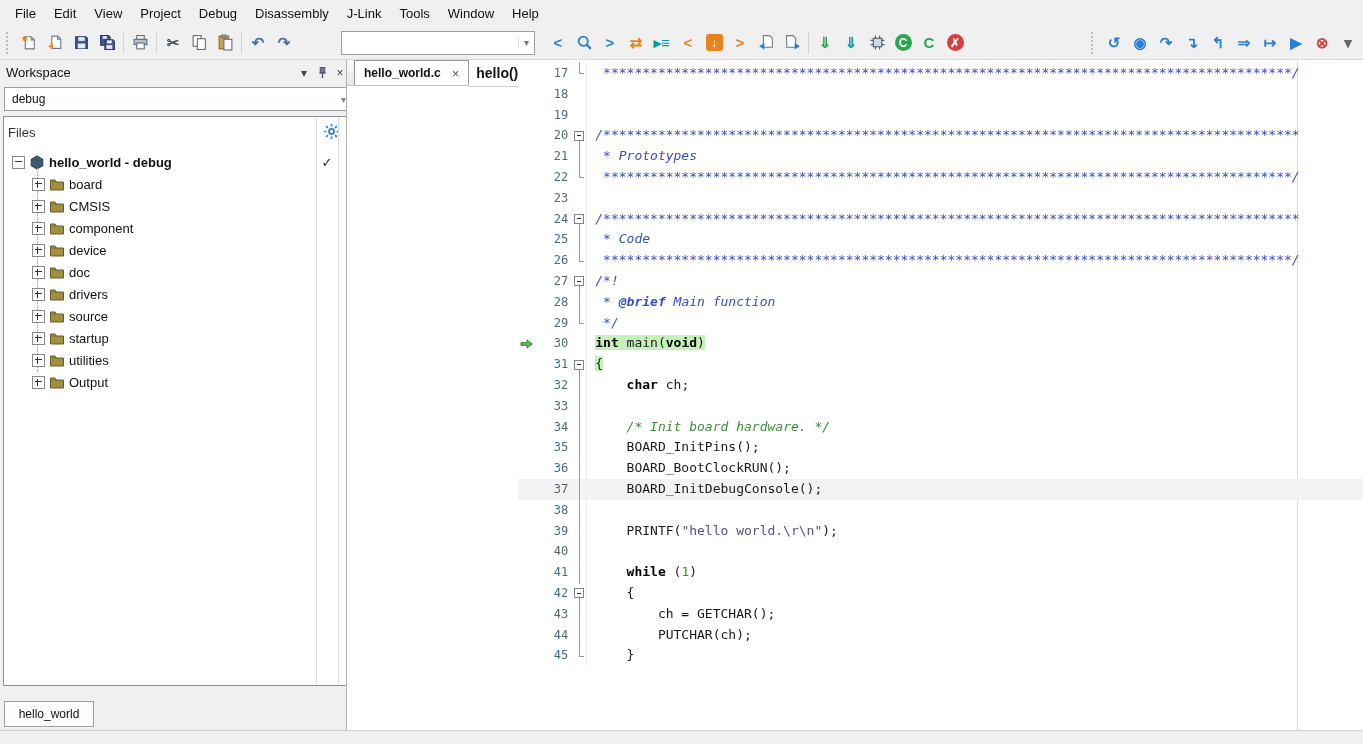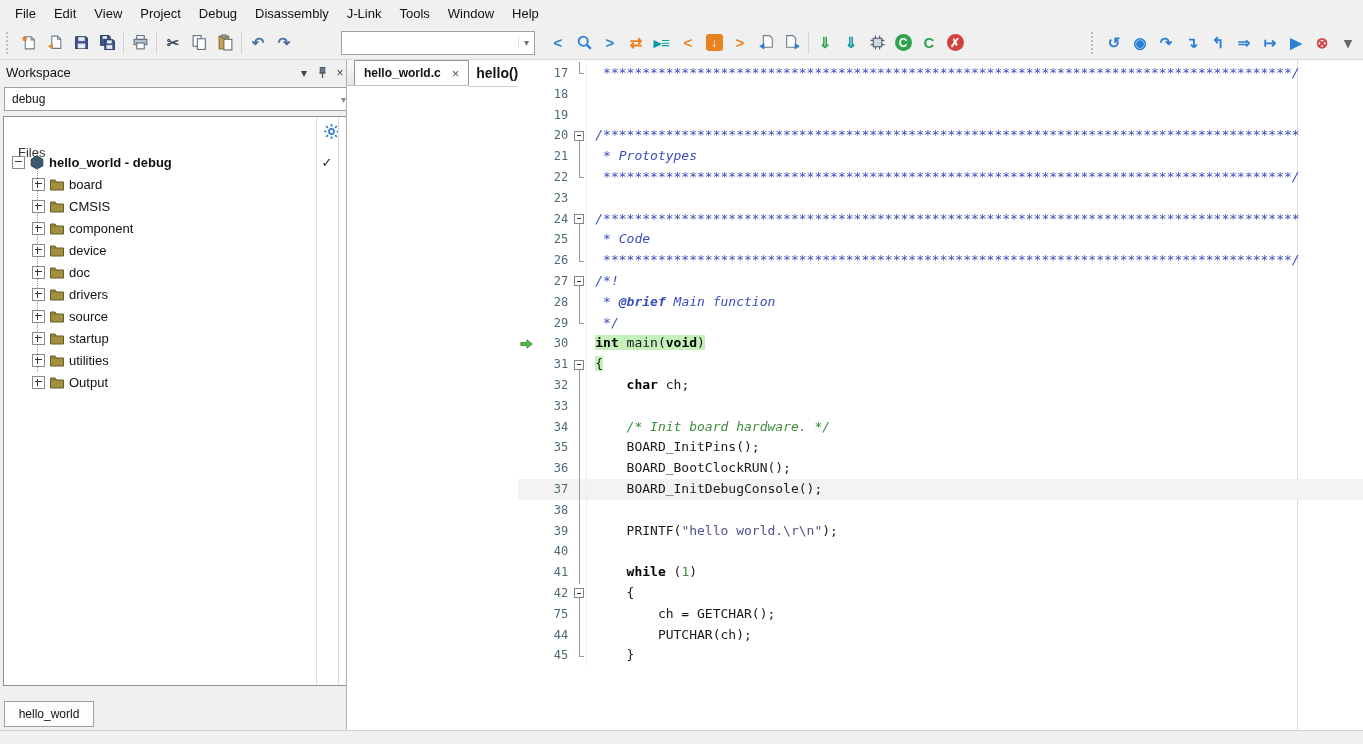--- a/index.html
+++ b/index.html
@@ -35,21 +35,21 @@
   .ws-title{flex:1;}
   .ws-hbtn{width:18px;height:18px;display:flex;align-items:center;justify-content:center;
            font-size:12px;color:#444;}
   .ws-hbtn svg{width:11px;height:13px;}
   .ws-combo{margin:2px 4px 4px 4px;height:22px;background:#fff;border:1px solid #9aa0a6;
             display:flex;align-items:center;font-size:12px;padding:0 4px 0 7px;}
   .ws-combo-value{flex:1;}
   .ws-combo-caret{color:#888;font-size:10px;}
   .ws-files{position:absolute;top:56px;left:3px;right:3px;bottom:44px;background:#fff;
             border:1px solid #8a9199;overflow:hidden;}
-  .files-header{height:30px;font-size:13px;color:#333;display:flex;align-items:center;padding-left:14px;margin-top:20px;}
+  .files-header{height:30px;font-size:13px;color:#333;display:flex;align-items:center;padding-left:4px;}
   .files-gear{position:absolute;right:11px;top:6px;width:17px;height:17px;}
   .files-gear svg{width:100%;height:100%;}
   .col-line{position:absolute;top:0;bottom:0;width:0;border-left:1px solid #dcdcdc;}
   .col-line.a{right:34px;}
   .col-line.b{right:12px;}
   .root-status{position:absolute;right:14px;top:38px;width:20px;text-align:center;
                font-size:13px;color:#222;}
   .tree{position:absolute;top:34px;left:2px;right:40px;font-size:13px;}
   .tree-row{height:22px;display:flex;align-items:center;gap:4px;}
   .tree-row.root{padding-left:6px;font-weight:bold;}
@@ -630,21 +630,21 @@
           <span class="cl-txt"><span class="tok-pl">    </span><span class="tok-kw">while</span><span class="tok-pl"> (</span><span class="tok-num">1</span><span class="tok-pl">)</span></span>
         </div>
         <div class="cl">
           <span class="cl-exec"></span>
           <span class="cl-ln">42</span>
           <span class="cl-fold fold-box"></span>
           <span class="cl-txt"><span class="tok-pl">    {</span></span>
         </div>
         <div class="cl">
           <span class="cl-exec"></span>
-          <span class="cl-ln">75</span>
+          <span class="cl-ln">43</span>
           <span class="cl-fold fold-line"></span>
           <span class="cl-txt"><span class="tok-pl">        ch = GETCHAR();</span></span>
         </div>
         <div class="cl">
           <span class="cl-exec"></span>
           <span class="cl-ln">44</span>
           <span class="cl-fold fold-line"></span>
           <span class="cl-txt"><span class="tok-pl">        PUTCHAR(ch);</span></span>
         </div>
         <div class="cl">

